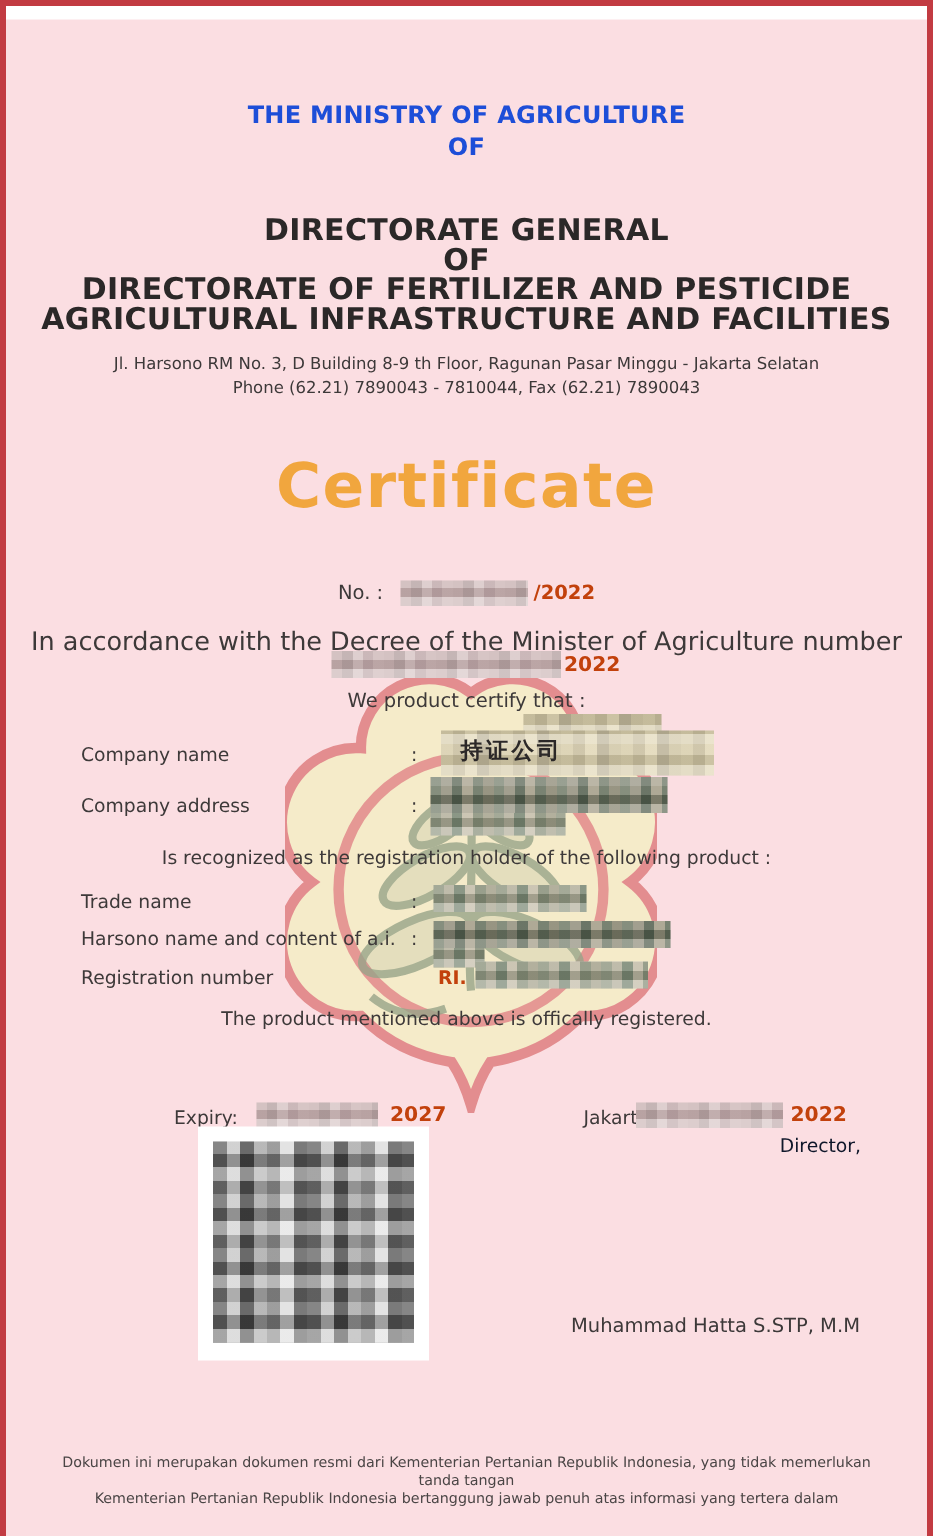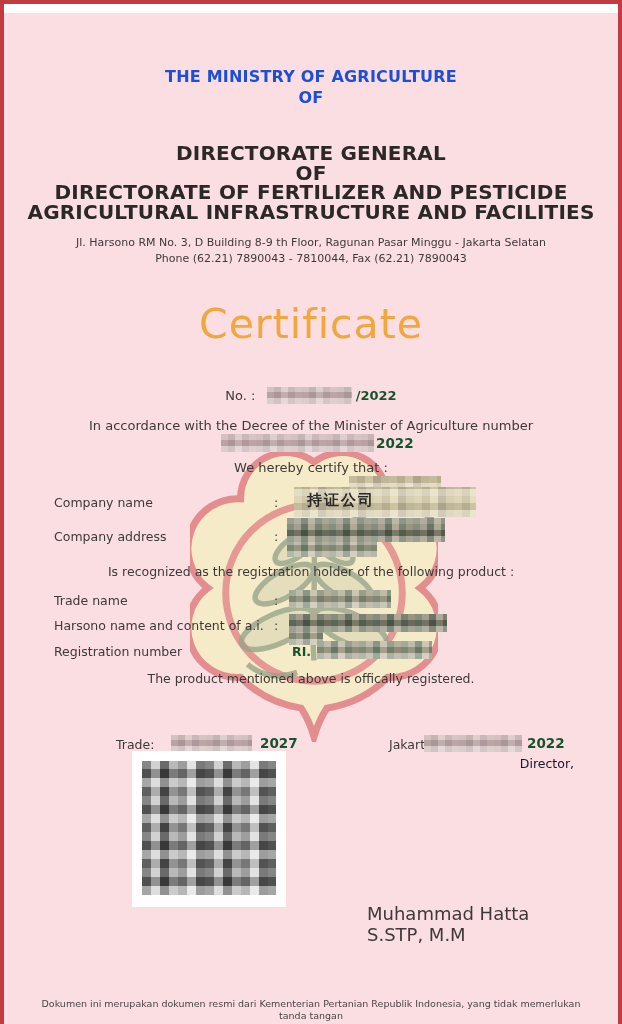--- a/index.html
+++ b/index.html
@@ -15,27 +15,27 @@
     font-family:"DejaVu Sans", sans-serif;
     color:#2f2c2c;
   }
   .white-top { position:absolute; top:0; left:0; right:0; height:9px; background:#ffffff; }
   .abs { position:absolute; }
   .ctr { left:0; right:0; text-align:center; }
 
   .ministry { top:62px; font-size:16px; font-weight:bold; line-height:21px; letter-spacing:.2px; color:#1d4ed8; }
   .directorate { top:140px; font-size:20px; font-weight:bold; line-height:19.5px; letter-spacing:.2px; color:#2b2828; }
   .addr { top:231px; font-size:11px; line-height:16px; color:#3d3939; }
-  .cert-title { top:296px; font-size:41px; font-weight:normal; color:#f1a63e; letter-spacing:1px; }
+  .cert-title { top:296px; font-size:41px; font-weight:bold; color:#f1a63e; letter-spacing:1px; }
 
   .no-line { top:384px; font-size:13px; color:#3d3939; }
-  .decree1 { top:414px; font-size:13px; color:#3d3939; }
+  .decree1 { top:414px; font-size:17px; color:#3d3939; }
   .decree2 { top:431px; font-size:13.5px; font-weight:bold; text-align:left; left:372px; }
   .certify { top:456px; font-size:13px; color:#3d3939; }
-  .bold { font-weight:bold; color:#14532d; }
+  .bold { font-weight:bold; color:#c2410c; }
 
   .row { position:absolute; left:0; right:0; height:20px; font-size:12.5px; color:#3d3939; }
   .row .lbl { position:absolute; left:50px; white-space:nowrap;text-align:center; }
   .row .col { position:absolute; left:270px; }
 
   .recognized { top:560px; font-size:12.5px; color:#3d3939; }
   .registered { top:667px; font-size:12.5px; color:#3d3939; }
 
   
   .redact { position:absolute; }
@@ -71,23 +71,23 @@
   }
 
   .qr-card { position:absolute; left:128px; top:747px; width:154px; height:156px; background:#ffffff; }
   .qr-card .qr { position:absolute; left:10px; top:10px; right:10px; bottom:12px; }
 
   .expiry-label { left:112px; top:733px; font-size:12.5px; color:#3d3939; }
   .expiry-year { left:256px; top:731px; font-size:13.5px; }
   .place-label { left:385px; top:733px; font-size:12.5px; color:#3d3939; }
   .issue-year { left:523px; top:731px; font-size:13.5px; }
   .director { left:430px; top:752px; width:140px; text-align:right; font-size:12.5px; color:#0f172a; }
-  .signer { left:363px; top:899px; width:220px; text-align:left; font-size:18px; color:#3d3939; }
-
-  .disclaimer { top:966px; font-size:9.5px; line-height:11.8px; color:#4a4545; left:28px; right:28px; text-align:center;margin-top:28px; }
+  .signer { left:363px; top:873px; width:220px; text-align:center; font-size:13px; color:#3d3939; }
+
+  .disclaimer { top:966px; font-size:9.5px; line-height:11.8px; color:#4a4545; left:28px; right:28px; text-align:center; }
 
   .seal { position:absolute; left:186px; top:440px; width:248px; height:298px; z-index:0; }
   .content { position:relative; z-index:1; }
 </style>
 </head>
 <body>
 
 <div class="page">
   <div class="white-top"></div>
 
@@ -133,21 +133,21 @@
       <span>No. :</span>
       <span style="display:inline-block;width:92px;"></span>
       <span class="bold">/2022</span>
     </div>
     <div class="redact px-pink" style="left:263px;top:383px;width:85px;height:17px;"></div>
 
     <div class="abs ctr decree1">In accordance with the Decree of the Minister of Agriculture number</div>
     <div class="redact px-pink" style="left:217px;top:430px;width:153px;height:18px;"></div>
     <div class="abs decree2 bold">2022</div>
 
-    <div class="abs ctr certify">We hereby certify that :</div>
+    <div class="abs ctr certify">We product certify that :</div>
 
     <div class="row" style="top:491px">
       <span class="lbl">Company name</span>
       <span class="col">:</span>
     </div>
     <div class="redact px-tan" style="left:345px;top:472px;width:92px;height:14px;"></div>
     <div class="redact px-tan" style="left:290px;top:483px;width:182px;height:30px;">
       <span class="cn-value">持证公司</span>
     </div>
 
@@ -174,32 +174,33 @@
     <div class="redact px-green" style="left:285px;top:628px;width:34px;height:13px;"></div>
 
     <div class="row" style="top:640px">
       <span class="lbl">Registration number</span>
       <span class="bold" style="position:absolute;left:288px;">RI.</span>
     </div>
     <div class="redact px-green" style="left:313px;top:637px;width:115px;height:18px;"></div>
 
     <div class="abs ctr registered">The product mentioned above is offically registered.</div>
 
-    <span class="abs expiry-label">Trade:</span>
+    <span class="abs expiry-label">Expiry:</span>
     <div class="redact px-pink" style="left:167px;top:731px;width:81px;height:17px;"></div>
     <span class="abs expiry-year bold">2027</span>
 
     <span class="abs place-label">Jakarta,</span>
     <div class="redact px-pink" style="left:420px;top:731px;width:98px;height:17px;"></div>
     <span class="abs issue-year bold">2022</span>
     <div class="abs director">Director,</div>
 
     <div class="qr-card">
       <div class="qr px-qr"></div>
     </div>
 
     <div class="abs signer">Muhammad Hatta S.STP, M.M</div>
 
     <div class="abs disclaimer">
       <div>Dokumen ini merupakan dokumen resmi dari Kementerian Pertanian Republik Indonesia, yang tidak memerlukan tanda tangan</div>
+      <div>Kementerian Pertanian Republik Indonesia bertanggung jawab penuh atas informasi yang tertera dalam</div>
     </div>
   </div>
 </div>
 
 </body></html>

